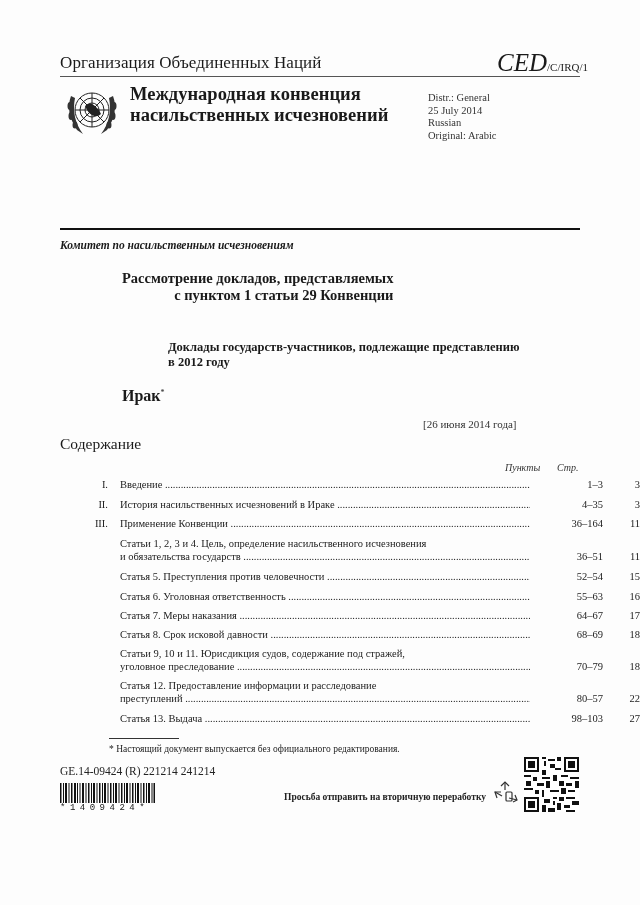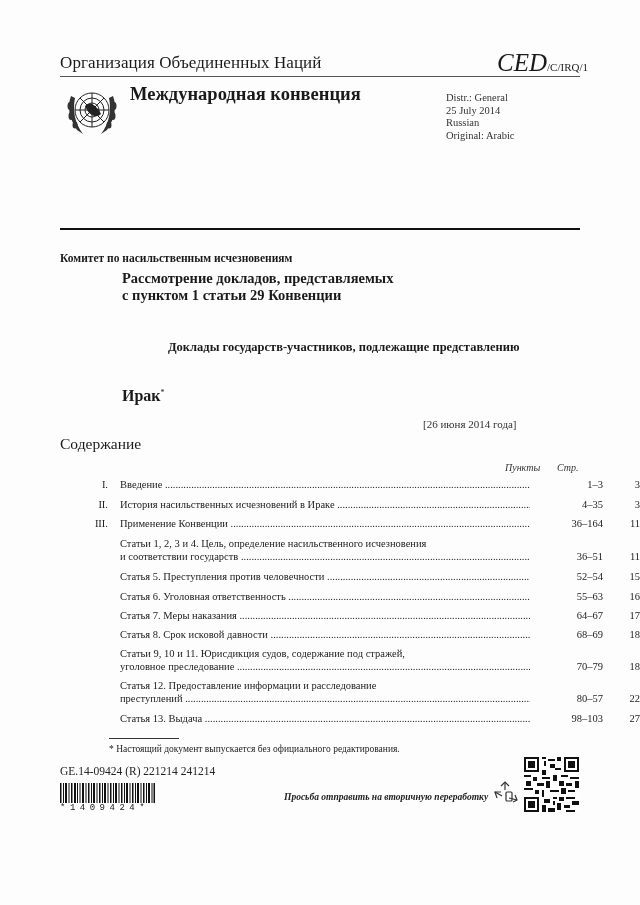--- a/index.html
+++ b/index.html
@@ -8,24 +8,24 @@
     font-family: "Liberation Serif", "DejaVu Serif", serif; color: #1a1a1a;
   }
   .abs { position: absolute; }
   .org-name { left: 60px; top: 53px; font-size: 17px; letter-spacing: 0.1px; }
   .symbol { right: 52px; top: 49px; white-space: nowrap; }
   .symbol .main { font-size: 25px; font-style: italic; }
   .symbol .sub { font-size: 11px; }
   .rule-top { left: 60px; top: 76px; width: 520px; height: 1px; background: #555; }
   .logo { left: 63px; top: 84px; width: 58px; height: 56px; }
   .conv-title { left: 130px; top: 84px; font-size: 18.5px; font-weight: bold; line-height: 21px; }
-  .distr { left: 428px; top: 92px; font-size: 10.5px; line-height: 12.5px; color: #333; margin-left: 18px; }
+  .distr { left: 428px; top: 92px; font-size: 10.5px; line-height: 12.5px; color: #333; }
   .rule-thick { left: 60px; top: 228px; width: 520px; height: 2px; background: #111; }
-  .committee { left: 60px; top: 252px; font-size: 11.5px; font-weight: bold; }
-  .subject { left: 122px; top: 270px; font-size: 14.5px; font-weight: bold; line-height: 17px; }
+  .committee { left: 60px; top: 239px; font-size: 11.5px; font-weight: bold; font-style: italic; }
+  .subject { left: 122px; top: 270px; font-size: 14.5px; font-weight: bold; line-height: 17px; text-align: right; }
   .subheading { left: 122px; top: 340px; font-size: 12.5px; font-weight: bold; line-height: 15px; margin-left: 46px; }
   .country { left: 122px; top: 387px; font-size: 16px; font-weight: bold; }
   .country .star { font-size: 8px; vertical-align: super; font-weight: normal; }
   .date { left: 423px; top: 418px; font-size: 11px; color: #333; }
   .contents-title { left: 60px; top: 435px; font-size: 15.5px; }
   .toc-head { top: 462px; font-size: 10px; font-style: italic; color: #333; }
   .toc-head.paras { left: 505px; }
   .toc-head.page { left: 557px; }
   .toc { left: 60px; top: 0; width: 520px; font-size: 10.5px; color: #222; }
   .toc-row { position: absolute; left: 0; width: 520px; line-height: 14px; }
@@ -33,21 +33,21 @@
   .toc-row .label { position: absolute; left: 60px; width: 410px; overflow: hidden; white-space: nowrap; }
   .toc-row .label .dots::after { content: " ........................................................................................................................................................................................"; }
   .toc-row .paras { position: absolute; left: 470px; width: 73px; text-align: right; }
   .toc-row .pg { position: absolute; left: 545px; width: 35px; text-align: right; }
   .toc-row .pg, .toc-row .paras { top: 0; }
   .sep-rule { left: 109px; top: 738px; width: 70px; height: 1px; background: #333; }
   .footnote { left: 109px; top: 744px; font-size: 9.5px; color: #222; }
   .jobno { left: 60px; top: 765px; font-size: 11.5px; color: #222; }
   .barcode { left: 60px; top: 783px; width: 95px; height: 20px; }
   .barnum { left: 60px; top: 803px; font-size: 9px; letter-spacing: 4.5px; font-family: "Liberation Mono", monospace; }
-  .recycle-text { left: 284px; top: 792px; font-size: 9.5px; font-weight: bold; color: #222; font-style: italic; }
+  .recycle-text { left: 284px; top: 792px; font-size: 9.5px; font-weight: bold; color: #222; }
   .recycle-icon { left: 493px; top: 780px; width: 26px; height: 28px; }
   .qr { left: 524px; top: 757px; width: 55px; height: 55px; }
 </style>
 </head>
 <body>
 
 <div class="abs org-name">Организация Объединенных Наций</div>
 <div class="abs symbol"><span class="main">CED</span><span class="sub">/C/IRQ/1</span></div>
 <div class="abs rule-top"></div>
 
@@ -69,40 +69,42 @@
     <ellipse cx="8" cy="32" rx="2.5" ry="4"></ellipse>
     <ellipse cx="12" cy="41" rx="2.5" ry="3.5"></ellipse>
     <ellipse cx="51" cy="22" rx="2.5" ry="4"></ellipse>
     <ellipse cx="50" cy="32" rx="2.5" ry="4"></ellipse>
     <ellipse cx="46" cy="41" rx="2.5" ry="3.5"></ellipse>
   </g>
 </svg>
 
 <div class="abs conv-title">
   <div>Международная конвенция</div>
+  <div>насильственных исчезновений</div>
 </div>
 
 <div class="abs distr">
   <div>Distr.: General</div>
   <div>25 July 2014</div>
   <div>Russian</div>
   <div>Original: Arabic</div>
 </div>
 
 <div class="abs rule-thick"></div>
 
 <div class="abs committee">Комитет по насильственным исчезновениям</div>
 
 <div class="abs subject">
   <div>Рассмотрение докладов, представляемых</div>
   <div>с пунктом 1 статьи 29 Конвенции</div>
 </div>
 
 <div class="abs subheading">
   <div>Доклады государств-участников, подлежащие представлению</div>
+  <div>в 2012 году</div>
 </div>
 
 <div class="abs country"><span>Ирак</span><span class="star">*</span></div>
 
 <div class="abs date">[26 июня 2014 года]</div>
 
 <div class="abs contents-title">Содержание</div>
 
 <div class="abs toc-head paras">Пункты</div>
 <div class="abs toc-head page">Стр.</div>
@@ -122,21 +124,21 @@
   </div>
   <div class="toc-row" style="top:517px">
     <span class="num">III.</span>
     <span class="label"><span>Применение Конвенции</span><span class="dots"></span></span>
     <span class="paras">36–164</span>
     <span class="pg">11</span>
   </div>
   <div class="toc-row" style="top:537px">
     <span class="num"></span>
     <span class="label" style="top:0"><span>Статьи 1, 2, 3 и 4. Цель, определение насильственного исчезновения</span></span>
-    <span class="label" style="top:13px"><span>и соответствии государств</span><span class="dots"></span></span>
+    <span class="label" style="top:13px"><span>и обязательства государств</span><span class="dots"></span></span>
     <span class="paras" style="top:13px">36–51</span>
     <span class="pg" style="top:13px">11</span>
   </div>
   <div class="toc-row" style="top:570px">
     <span class="num"></span>
     <span class="label"><span>Статья 5. Преступления против человечности</span><span class="dots"></span></span>
     <span class="paras">52–54</span>
     <span class="pg">15</span>
   </div>
   <div class="toc-row" style="top:590px">

